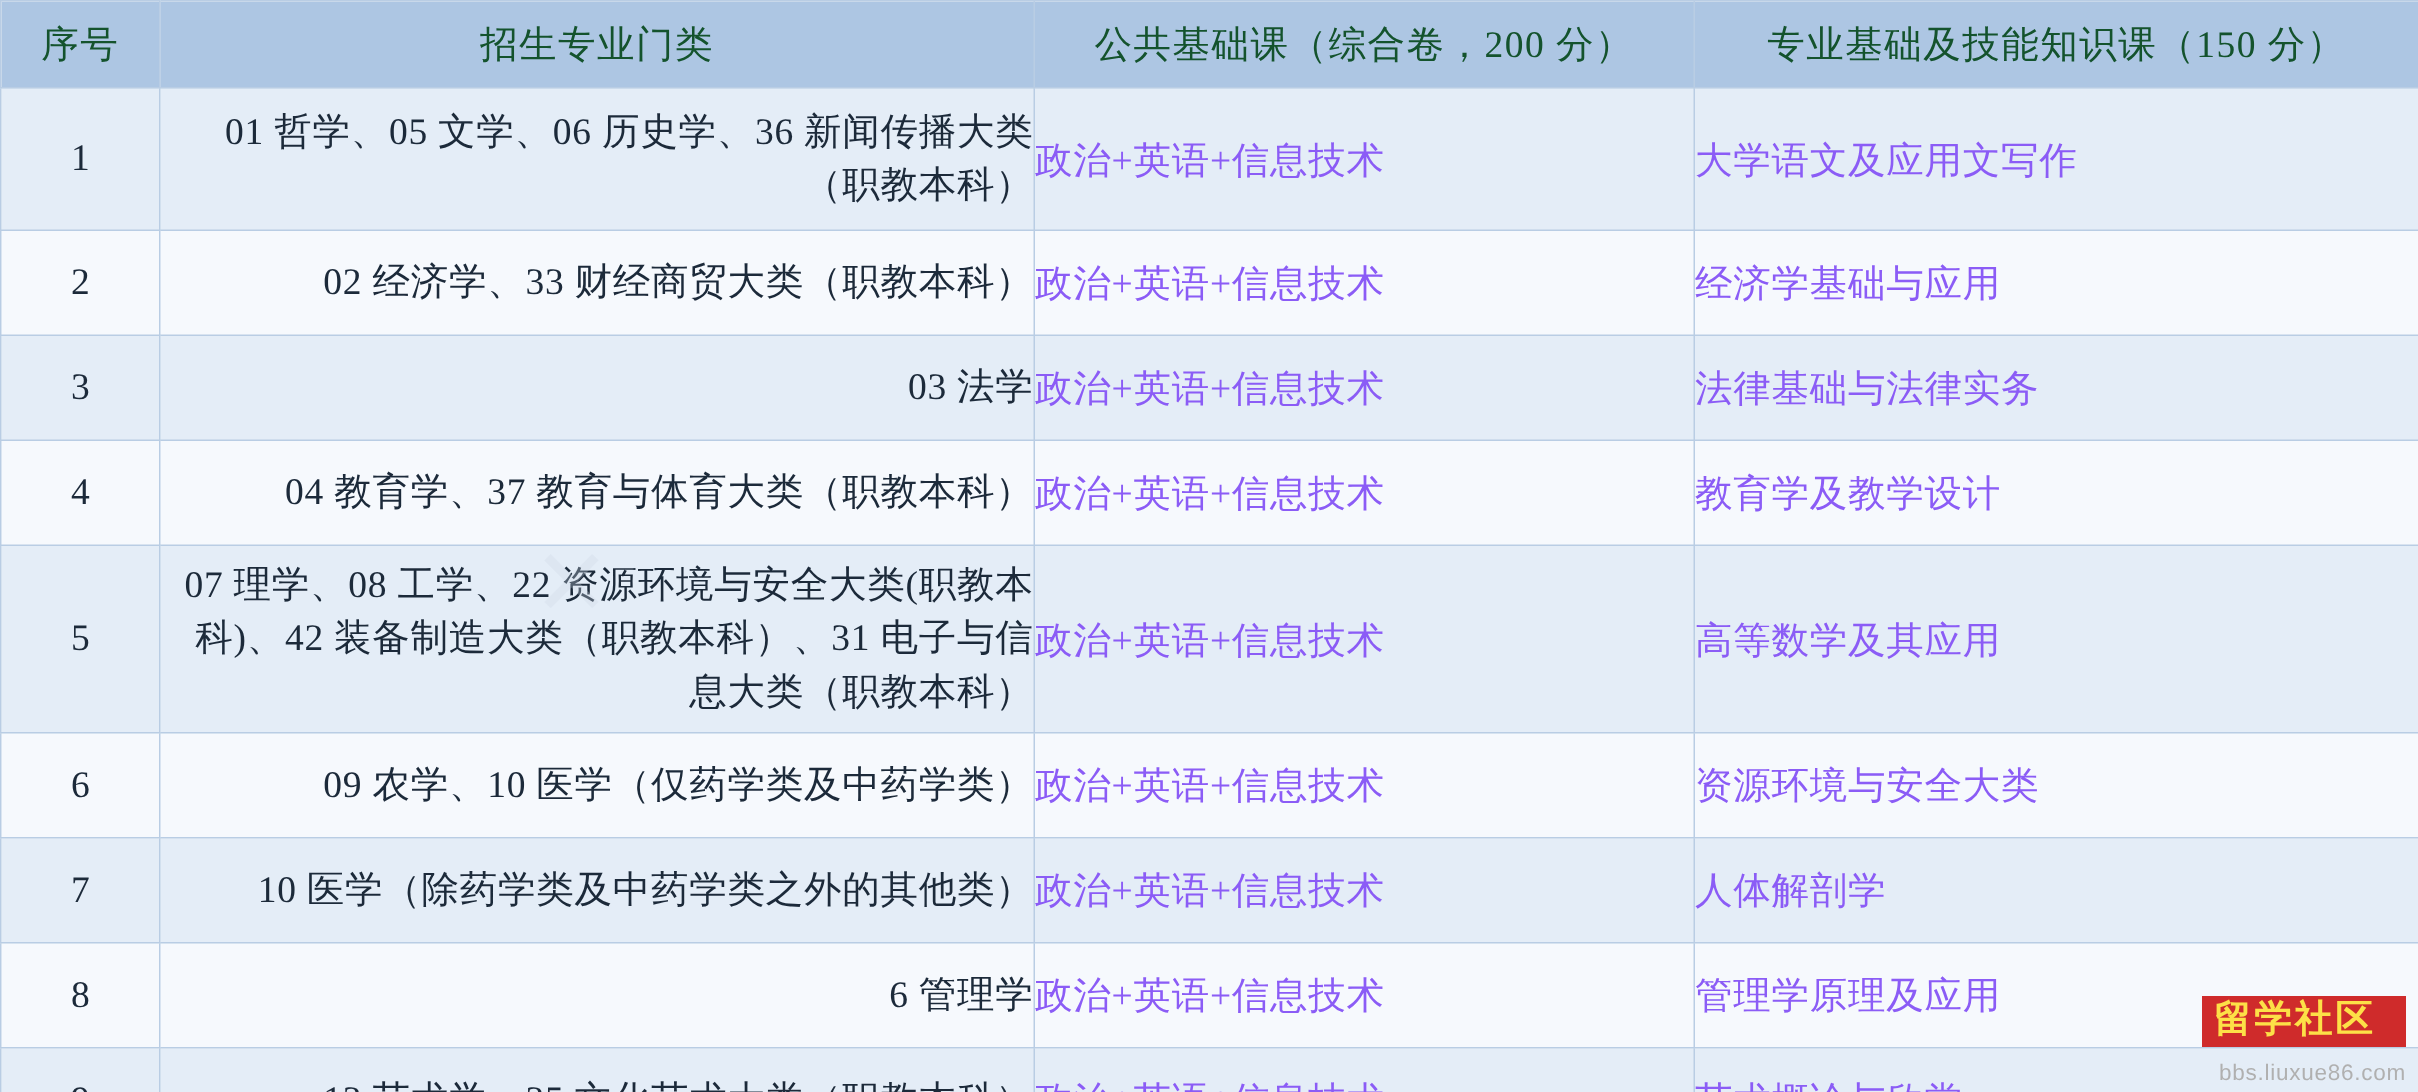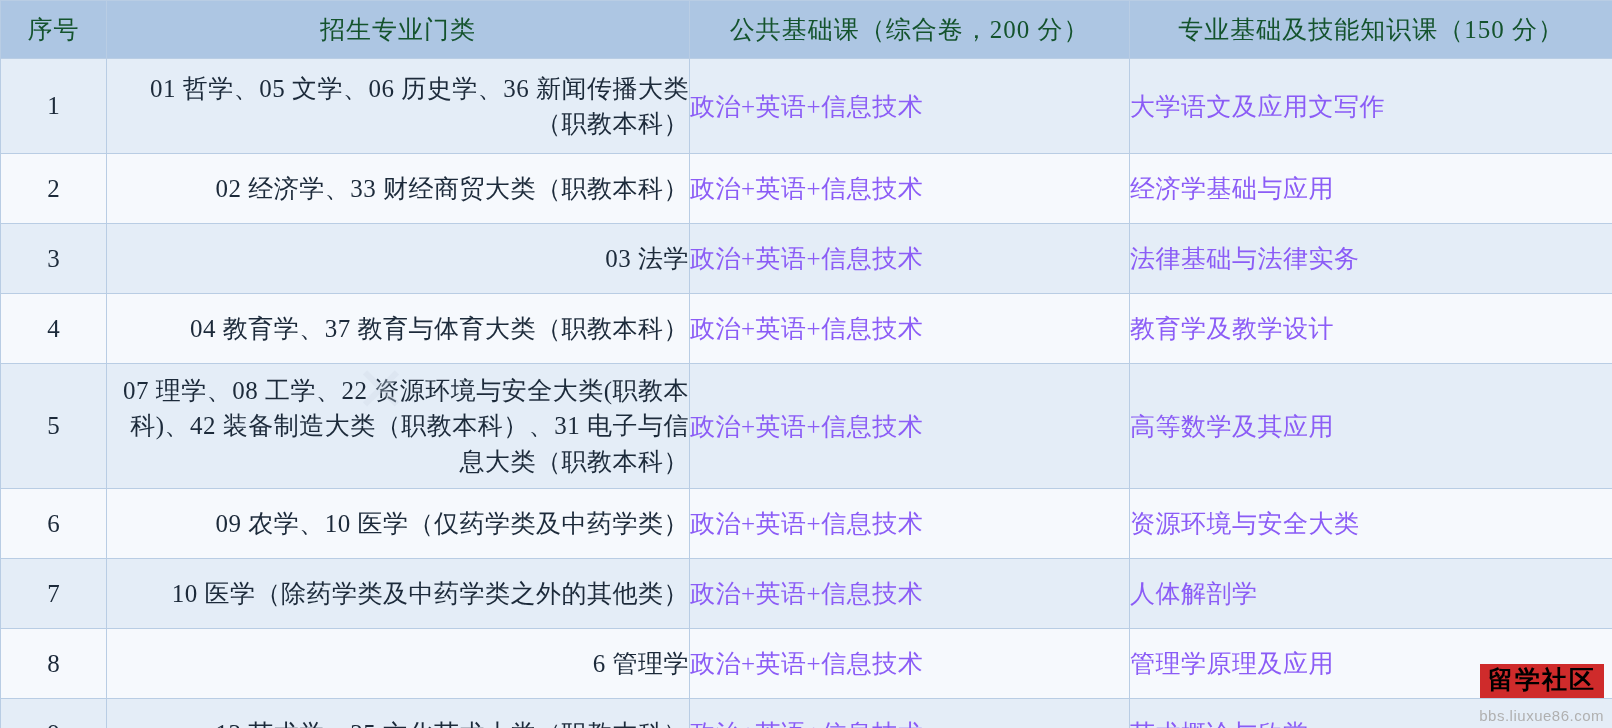--- a/index.html
+++ b/index.html
@@ -52,25 +52,25 @@
     position: absolute;
     right: 8px;
     bottom: 4px;
     z-index: 9;
     text-align: right;
     line-height: 1.1;
   }
   .site-stamp .stamp-main {
     display: inline-block;
     background: #cf2b2b;
-    color: #000000;
+    color: #fde047;
     font-family: "Liberation Sans", sans-serif;
     font-size: 25px;
     font-weight: bold;
-    padding: 2px 8px 4px 8px;
+    padding: 2px 20px 4px 8px;
     letter-spacing: 2px;
   }
   .site-stamp .stamp-sub {
     color: #b0b0b0;
     font-family: "Liberation Sans", sans-serif;
     font-size: 15px;
     letter-spacing: 0.5px;
     margin-top: 10px;
   }
 

